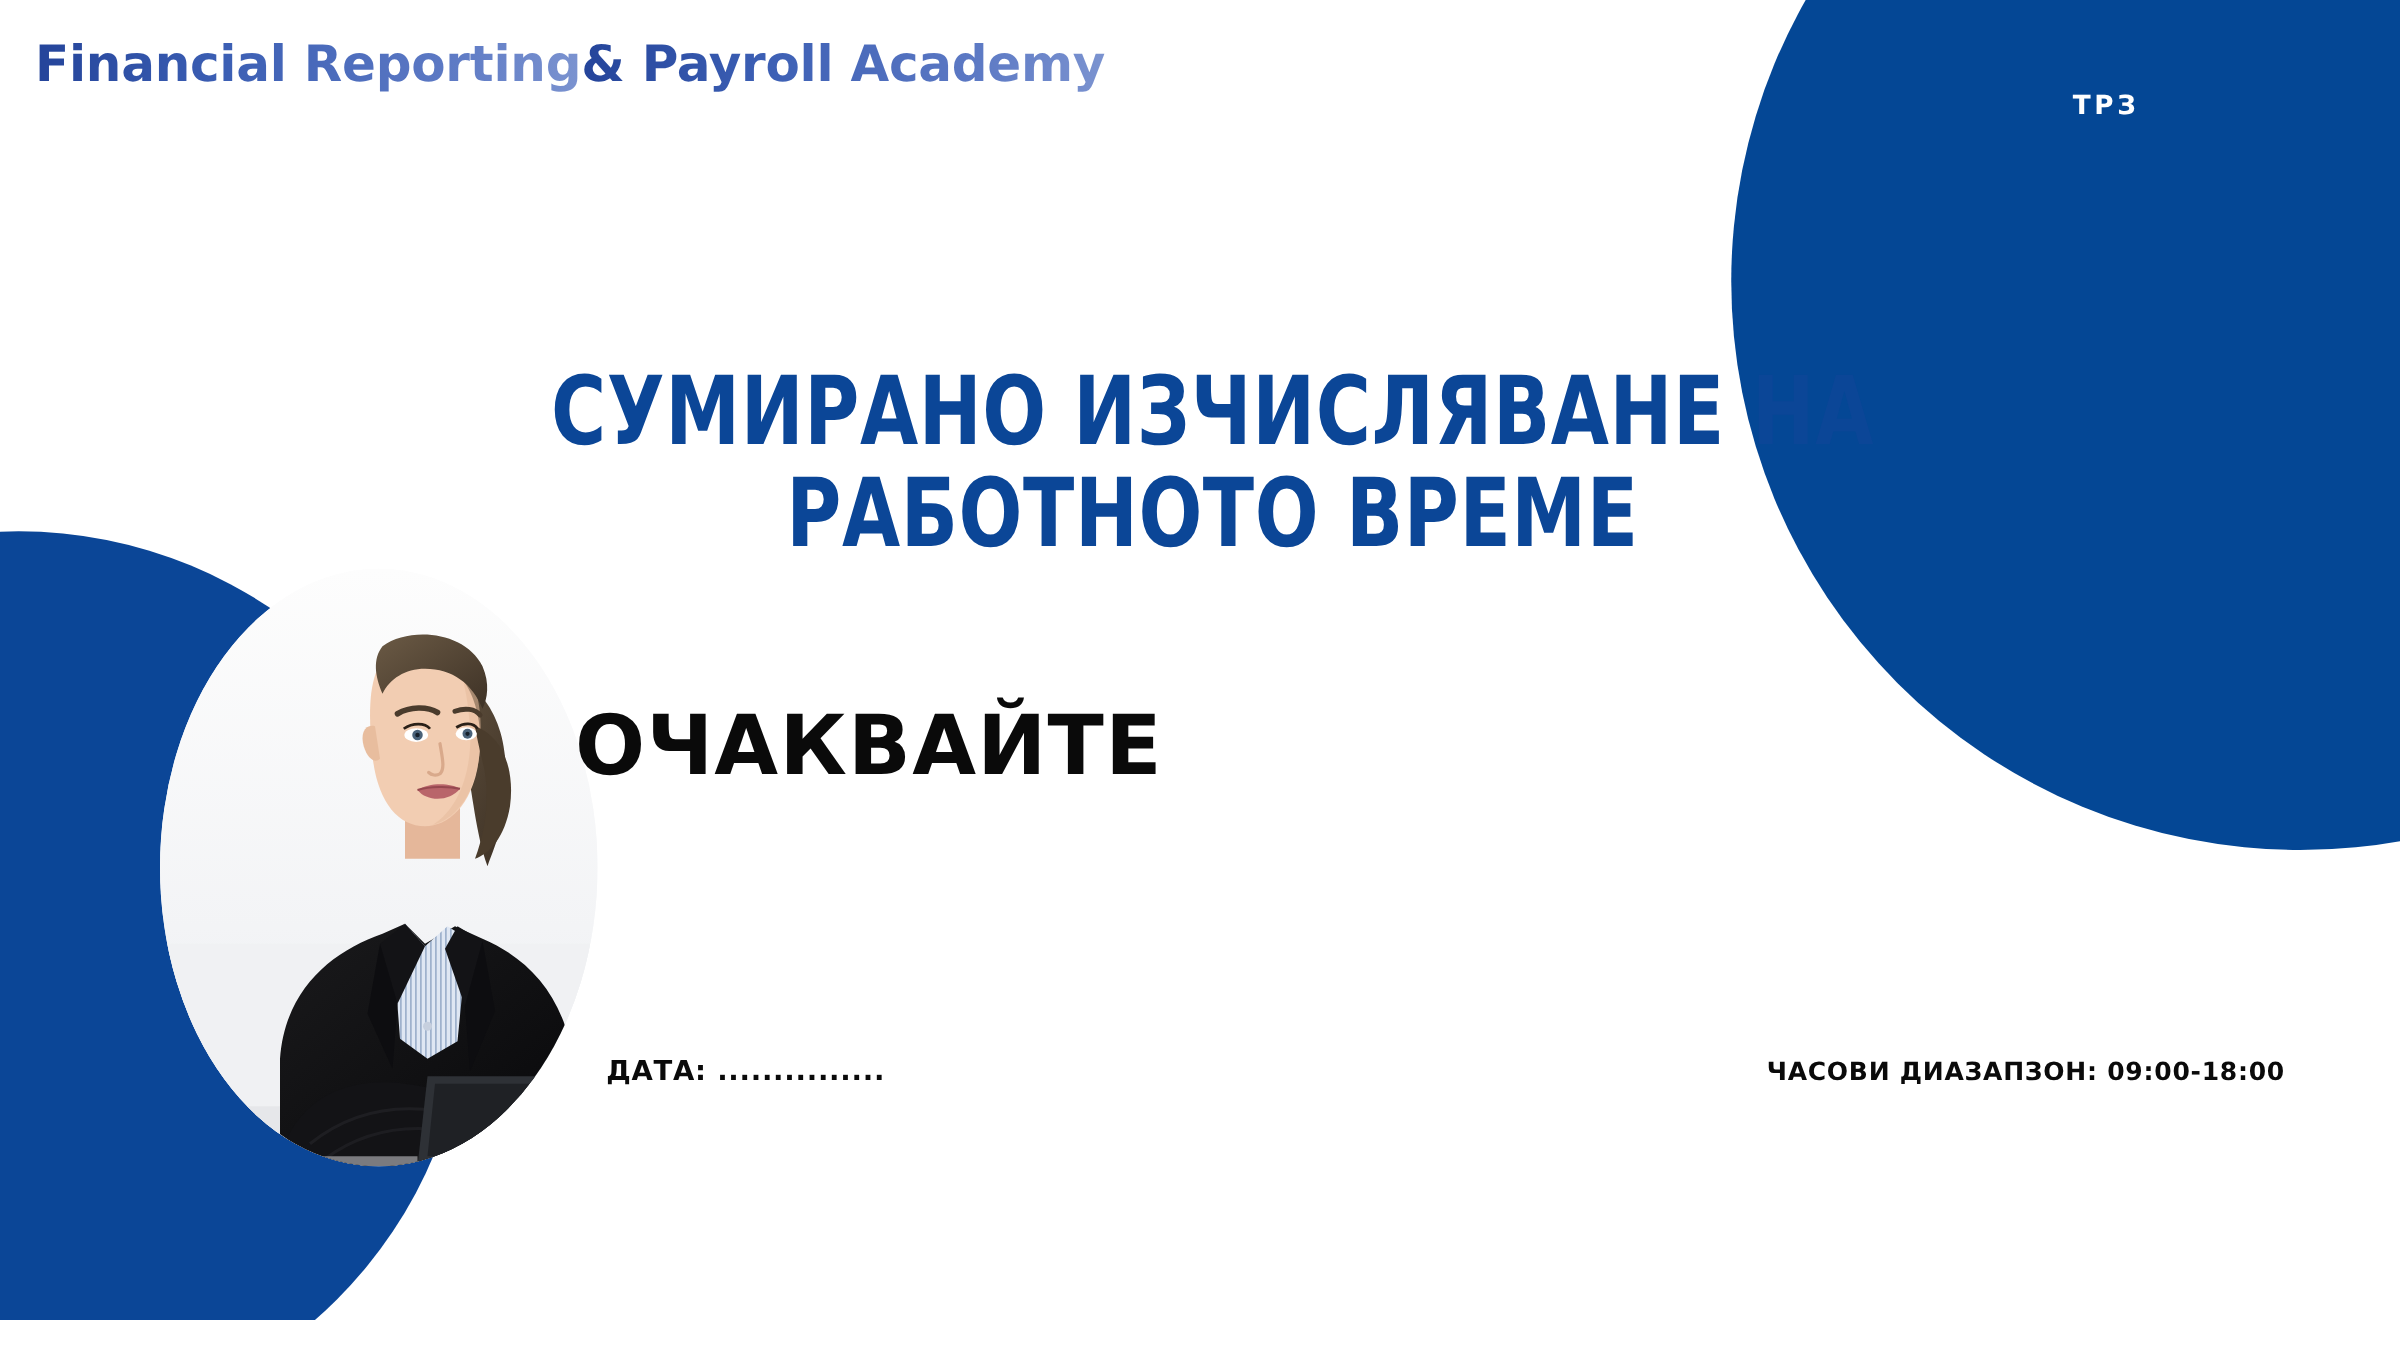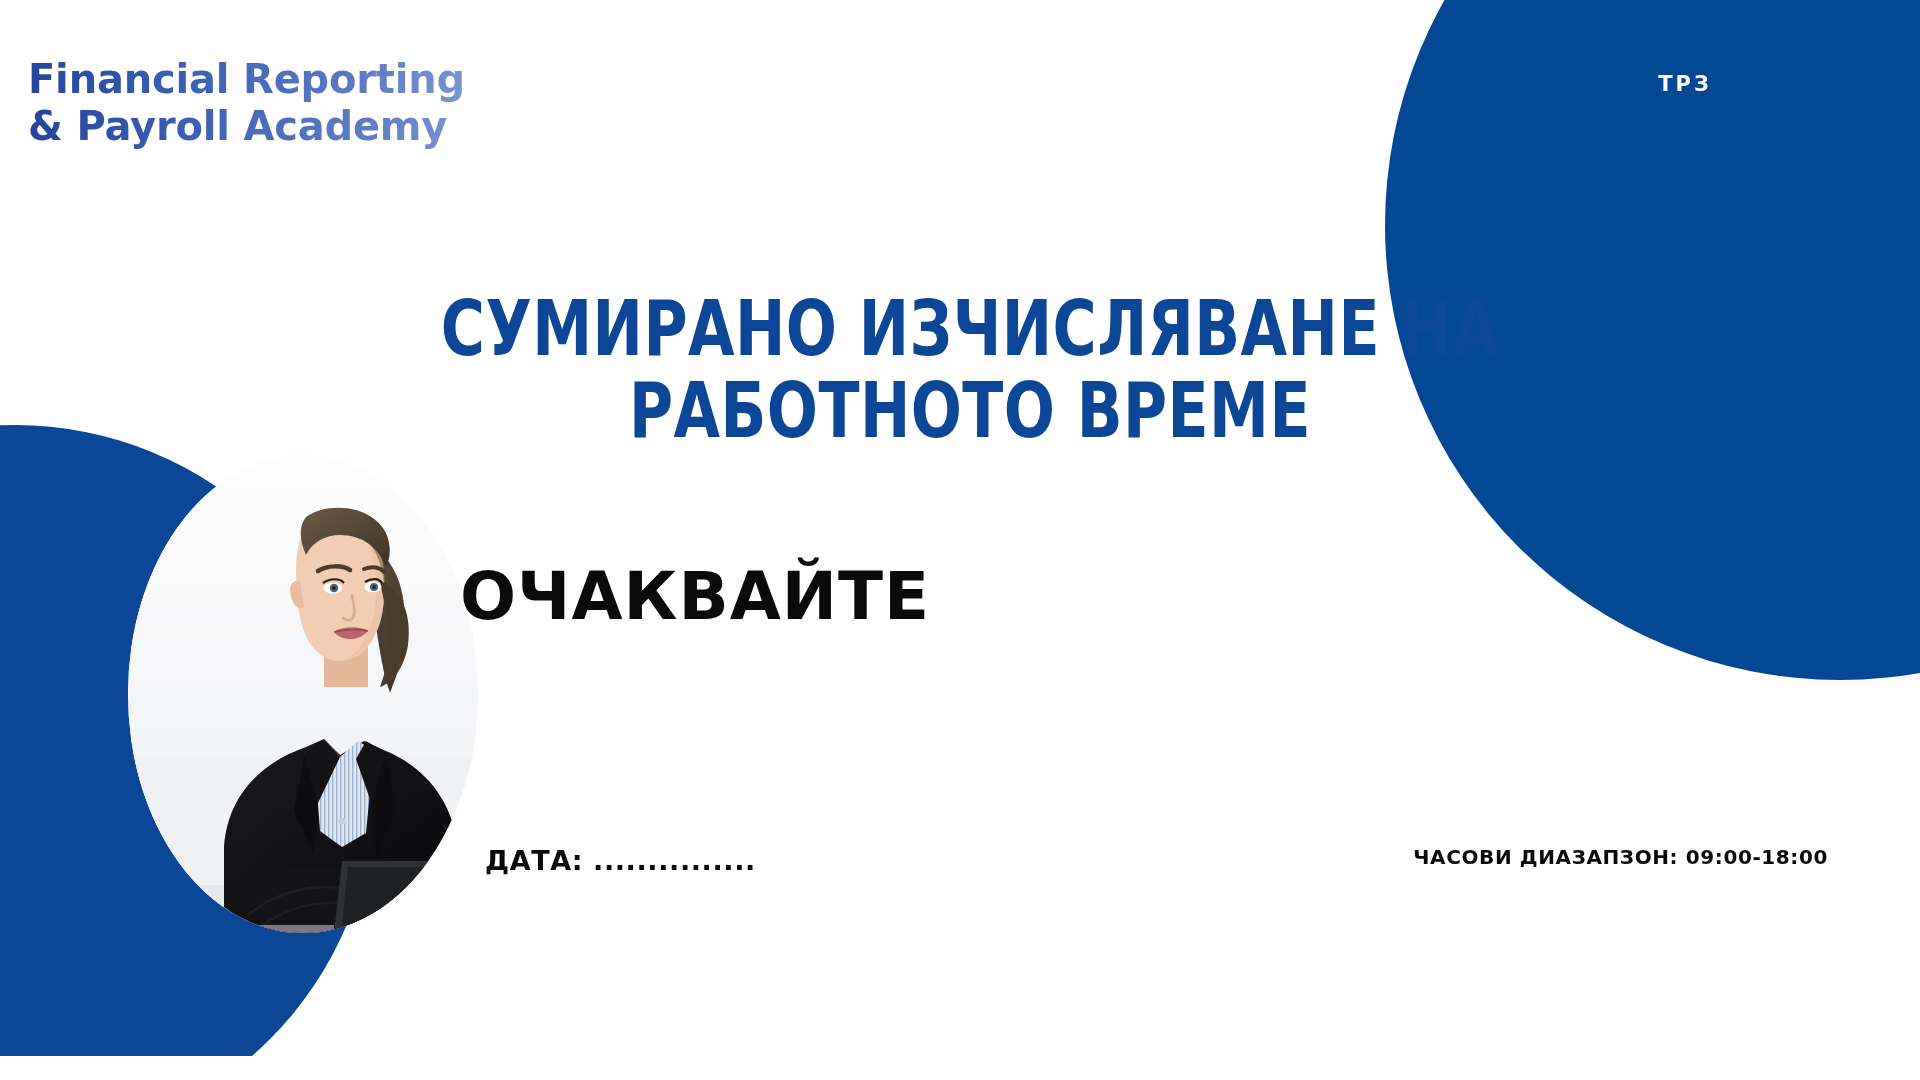--- a/index.html
+++ b/index.html
@@ -67,27 +67,26 @@
   .logo-mark {
     position: relative;
     width: 190px;
     height: 210px;
     flex: none;
   }
   .logo-mark svg { display:block; width:190px; height:210px; }
 
   .logo-text {
     display: flex;
-    flex-direction: column;
     line-height: 1.18;
     font-family: "DejaVu Sans", sans-serif;
     font-weight: bold;
     font-size: 40px;
     letter-spacing: -0.2px;
-    margin-top: 34px;
+    margin-top: 7px;
   }
   .logo-line {
     background: linear-gradient(90deg, #24449A 0%, #3C5FB4 35%, #5C79C4 75%, #7B93D0 100%);
     -webkit-background-clip: text;
     background-clip: text;
     color: transparent;
     white-space: nowrap;
   }
 
   
@@ -121,21 +120,21 @@
   }
 
   
   .meta-date {
     position: absolute;
     left: 485px;
     top: 845px;
     color: #0A0A0A;
     font-family: "DejaVu Sans", sans-serif;
     font-weight: bold;
-    font-size: 27px;
+    font-size: 22px;
     letter-spacing: 0.6px;
     white-space: nowrap;
   }
   .meta-hours {
     position: absolute;
     right: 92px;
     top: 845px;
     color: #0A0A0A;
     font-family: "DejaVu Sans", sans-serif;
     font-weight: bold;

